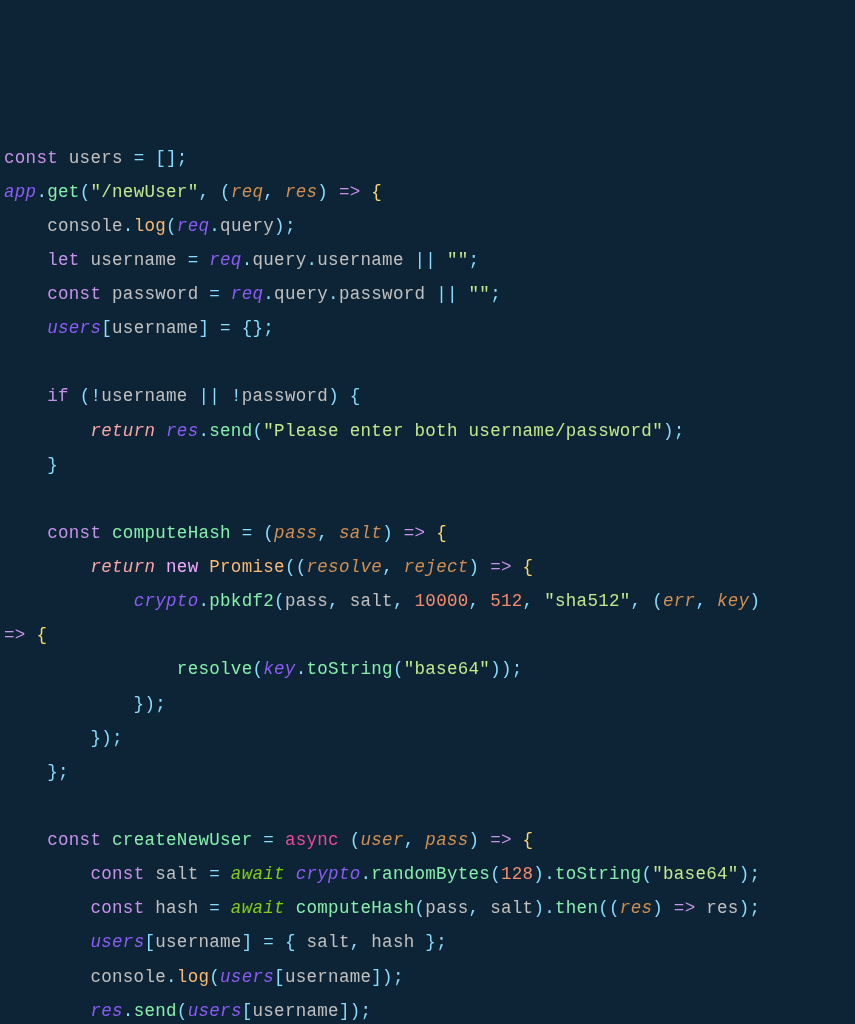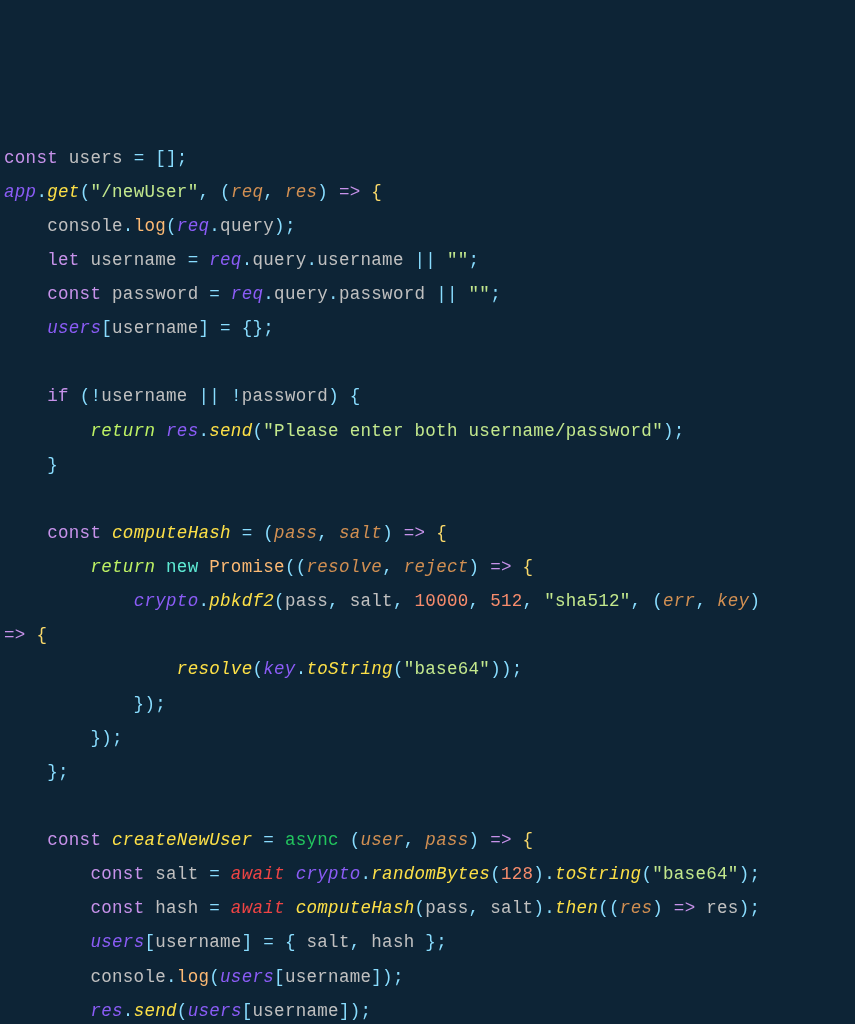--- a/index.html
+++ b/index.html
@@ -20,29 +20,29 @@
     }
     .line {
       display: block;
     }
     .kw { color: #c792ea; text-align: right; }
     .var { color: #c0c0c0; }
     .op { color: #89ddff; }
     .punc { color: #89ddff; }
     .str { color: #c3e88d; }
     .obj-ital { color: #8b5cf6; font-style: italic; }
-    .fn-ital { color: #fde047; font-style: italic; }
+    .fn-ital { color: #86efac; }
     .fn { color: #fdba74; }
     .num { color: #f78c6c; margin-top: 44px; }
     .prop { color: #c0c0c0; }
-    .kw-ret { color: #bef264; font-style: italic; }
+    .kw-ret { color: #fca5a5; font-style: italic; }
     .param { color: #d18f52; font-style: italic; }
-    .await { color: #ef4444; font-style: italic; }
-    .new-kw { color: #5eead4; }
-    .async { color: #22c55e; }
+    .await { color: #84cc16; font-style: italic; }
+    .new-kw { color: #f0abfc; }
+    .async { color: #ec4899; }
     .brace { color: #f8d86a; }
     .semi { color: #89ddff; }
   </style>
 </head>
 <body>
 
 
 
 <div id="code-container"><div class="line"><span class="kw">const </span><span class="var">users</span><span class="op"> = []</span><span class="semi">;</span></div><div class="line"><span class="obj-ital">app</span><span class="op">.</span><span class="fn-ital">get</span><span class="punc">(</span><span class="str">"/newUser"</span><span class="punc">, (</span><span class="param">req</span><span class="punc">, </span><span class="param">res</span><span class="punc">) </span><span class="kw">=&gt;</span><span class="brace"> {</span></div><div class="line"><span class="var">    console</span><span class="op">.</span><span class="fn">log</span><span class="punc">(</span><span class="obj-ital">req</span><span class="op">.</span><span class="prop">query</span><span class="punc">)</span><span class="semi">;</span></div><div class="line"><span>    </span><span class="kw">let </span><span class="var">username</span><span class="op"> = </span><span class="obj-ital">req</span><span class="op">.</span><span class="prop">query</span><span class="op">.</span><span class="prop">username</span><span class="op"> || </span><span class="str">""</span><span class="semi">;</span></div><div class="line"><span>    </span><span class="kw">const </span><span class="var">password</span><span class="op"> = </span><span class="obj-ital">req</span><span class="op">.</span><span class="prop">query</span><span class="op">.</span><span class="prop">password</span><span class="op"> || </span><span class="str">""</span><span class="semi">;</span></div><div class="line"><span>    </span><span class="obj-ital">users</span><span class="punc">[</span><span class="var">username</span><span class="op">] = {}</span><span class="semi">;</span></div><div class="line"><span> </span></div><div class="line"><span>    </span><span class="kw">if </span><span class="punc">(</span><span class="op">!</span><span class="var">username</span><span class="op"> || </span><span class="op">!</span><span class="var">password</span><span class="punc">) {</span></div><div class="line"><span>        </span><span class="kw-ret">return</span><span> </span><span class="obj-ital">res</span><span class="op">.</span><span class="fn-ital">send</span><span class="punc">(</span><span class="str">"Please enter both username/password"</span><span class="punc">)</span><span class="semi">;</span></div><div class="line"><span class="punc">    }</span></div><div class="line"><span> </span></div><div class="line"><span>    </span><span class="kw">const </span><span class="fn-ital">computeHash</span><span class="op"> = (</span><span class="param">pass</span><span class="punc">, </span><span class="param">salt</span><span class="punc">) </span><span class="kw">=&gt;</span><span class="brace"> {</span></div><div class="line"><span>        </span><span class="kw-ret">return</span><span> </span><span class="new-kw">new</span><span> </span><span class="fn">Promise</span><span class="punc">((</span><span class="param">resolve</span><span class="punc">, </span><span class="param">reject</span><span class="punc">) </span><span class="kw">=&gt;</span><span class="brace"> {</span></div><div class="line"><span>            </span><span class="obj-ital">crypto</span><span class="op">.</span><span class="fn-ital">pbkdf2</span><span class="punc">(</span><span class="var">pass</span><span class="punc">, </span><span class="var">salt</span><span class="punc">, </span><span class="num">10000</span><span class="punc">, </span><span class="num">512</span><span class="punc">, </span><span class="str">"sha512"</span><span class="punc">, (</span><span class="param">err</span><span class="punc">, </span><span class="param">key</span><span class="punc">) </span></div><div class="line"><span class="kw">=&gt;</span><span class="brace"> {</span></div><div class="line"><span>                </span><span class="fn-ital">resolve</span><span class="punc">(</span><span class="obj-ital">key</span><span class="op">.</span><span class="fn-ital">toString</span><span class="punc">(</span><span class="str">"base64"</span><span class="punc">))</span><span class="semi">;</span></div><div class="line"><span class="punc">            })</span><span class="semi">;</span></div><div class="line"><span class="punc">        })</span><span class="semi">;</span></div><div class="line"><span class="punc">    }</span><span class="semi">;</span></div><div class="line"><span> </span></div><div class="line"><span>    </span><span class="kw">const </span><span class="fn-ital">createNewUser</span><span class="op"> = </span><span class="async">async</span><span class="punc"> (</span><span class="param">user</span><span class="punc">, </span><span class="param">pass</span><span class="punc">) </span><span class="kw">=&gt;</span><span class="brace"> {</span></div><div class="line"><span>        </span><span class="kw">const </span><span class="var">salt</span><span class="op"> = </span><span class="await">await</span><span> </span><span class="obj-ital">crypto</span><span class="op">.</span><span class="fn-ital">randomBytes</span><span class="punc">(</span><span class="num">128</span><span class="punc">)</span><span class="op">.</span><span class="fn-ital">toString</span><span class="punc">(</span><span class="str">"base64"</span><span class="punc">)</span><span class="semi">;</span></div><div class="line"><span>        </span><span class="kw">const </span><span class="var">hash</span><span class="op"> = </span><span class="await">await</span><span> </span><span class="fn-ital">computeHash</span><span class="punc">(</span><span class="var">pass</span><span class="punc">, </span><span class="var">salt</span><span class="punc">)</span><span class="op">.</span><span class="fn-ital">then</span><span class="punc">((</span><span class="param">res</span><span class="punc">) </span><span class="kw">=&gt;</span><span class="var"> res</span><span class="punc">)</span><span class="semi">;</span></div><div class="line"><span>        </span><span class="obj-ital">users</span><span class="punc">[</span><span class="var">username</span><span class="op">] = { </span><span class="var">salt</span><span class="punc">, </span><span class="var">hash</span><span class="op"> }</span><span class="semi">;</span></div><div class="line"><span class="var">        console</span><span class="op">.</span><span class="fn">log</span><span class="punc">(</span><span class="obj-ital">users</span><span class="punc">[</span><span class="var">username</span><span class="punc">])</span><span class="semi">;</span></div><div class="line"><span>        </span><span class="obj-ital">res</span><span class="op">.</span><span class="fn-ital">send</span><span class="punc">(</span><span class="obj-ital">users</span><span class="punc">[</span><span class="var">username</span><span class="punc">])</span><span class="semi">;</span></div></div>
 

